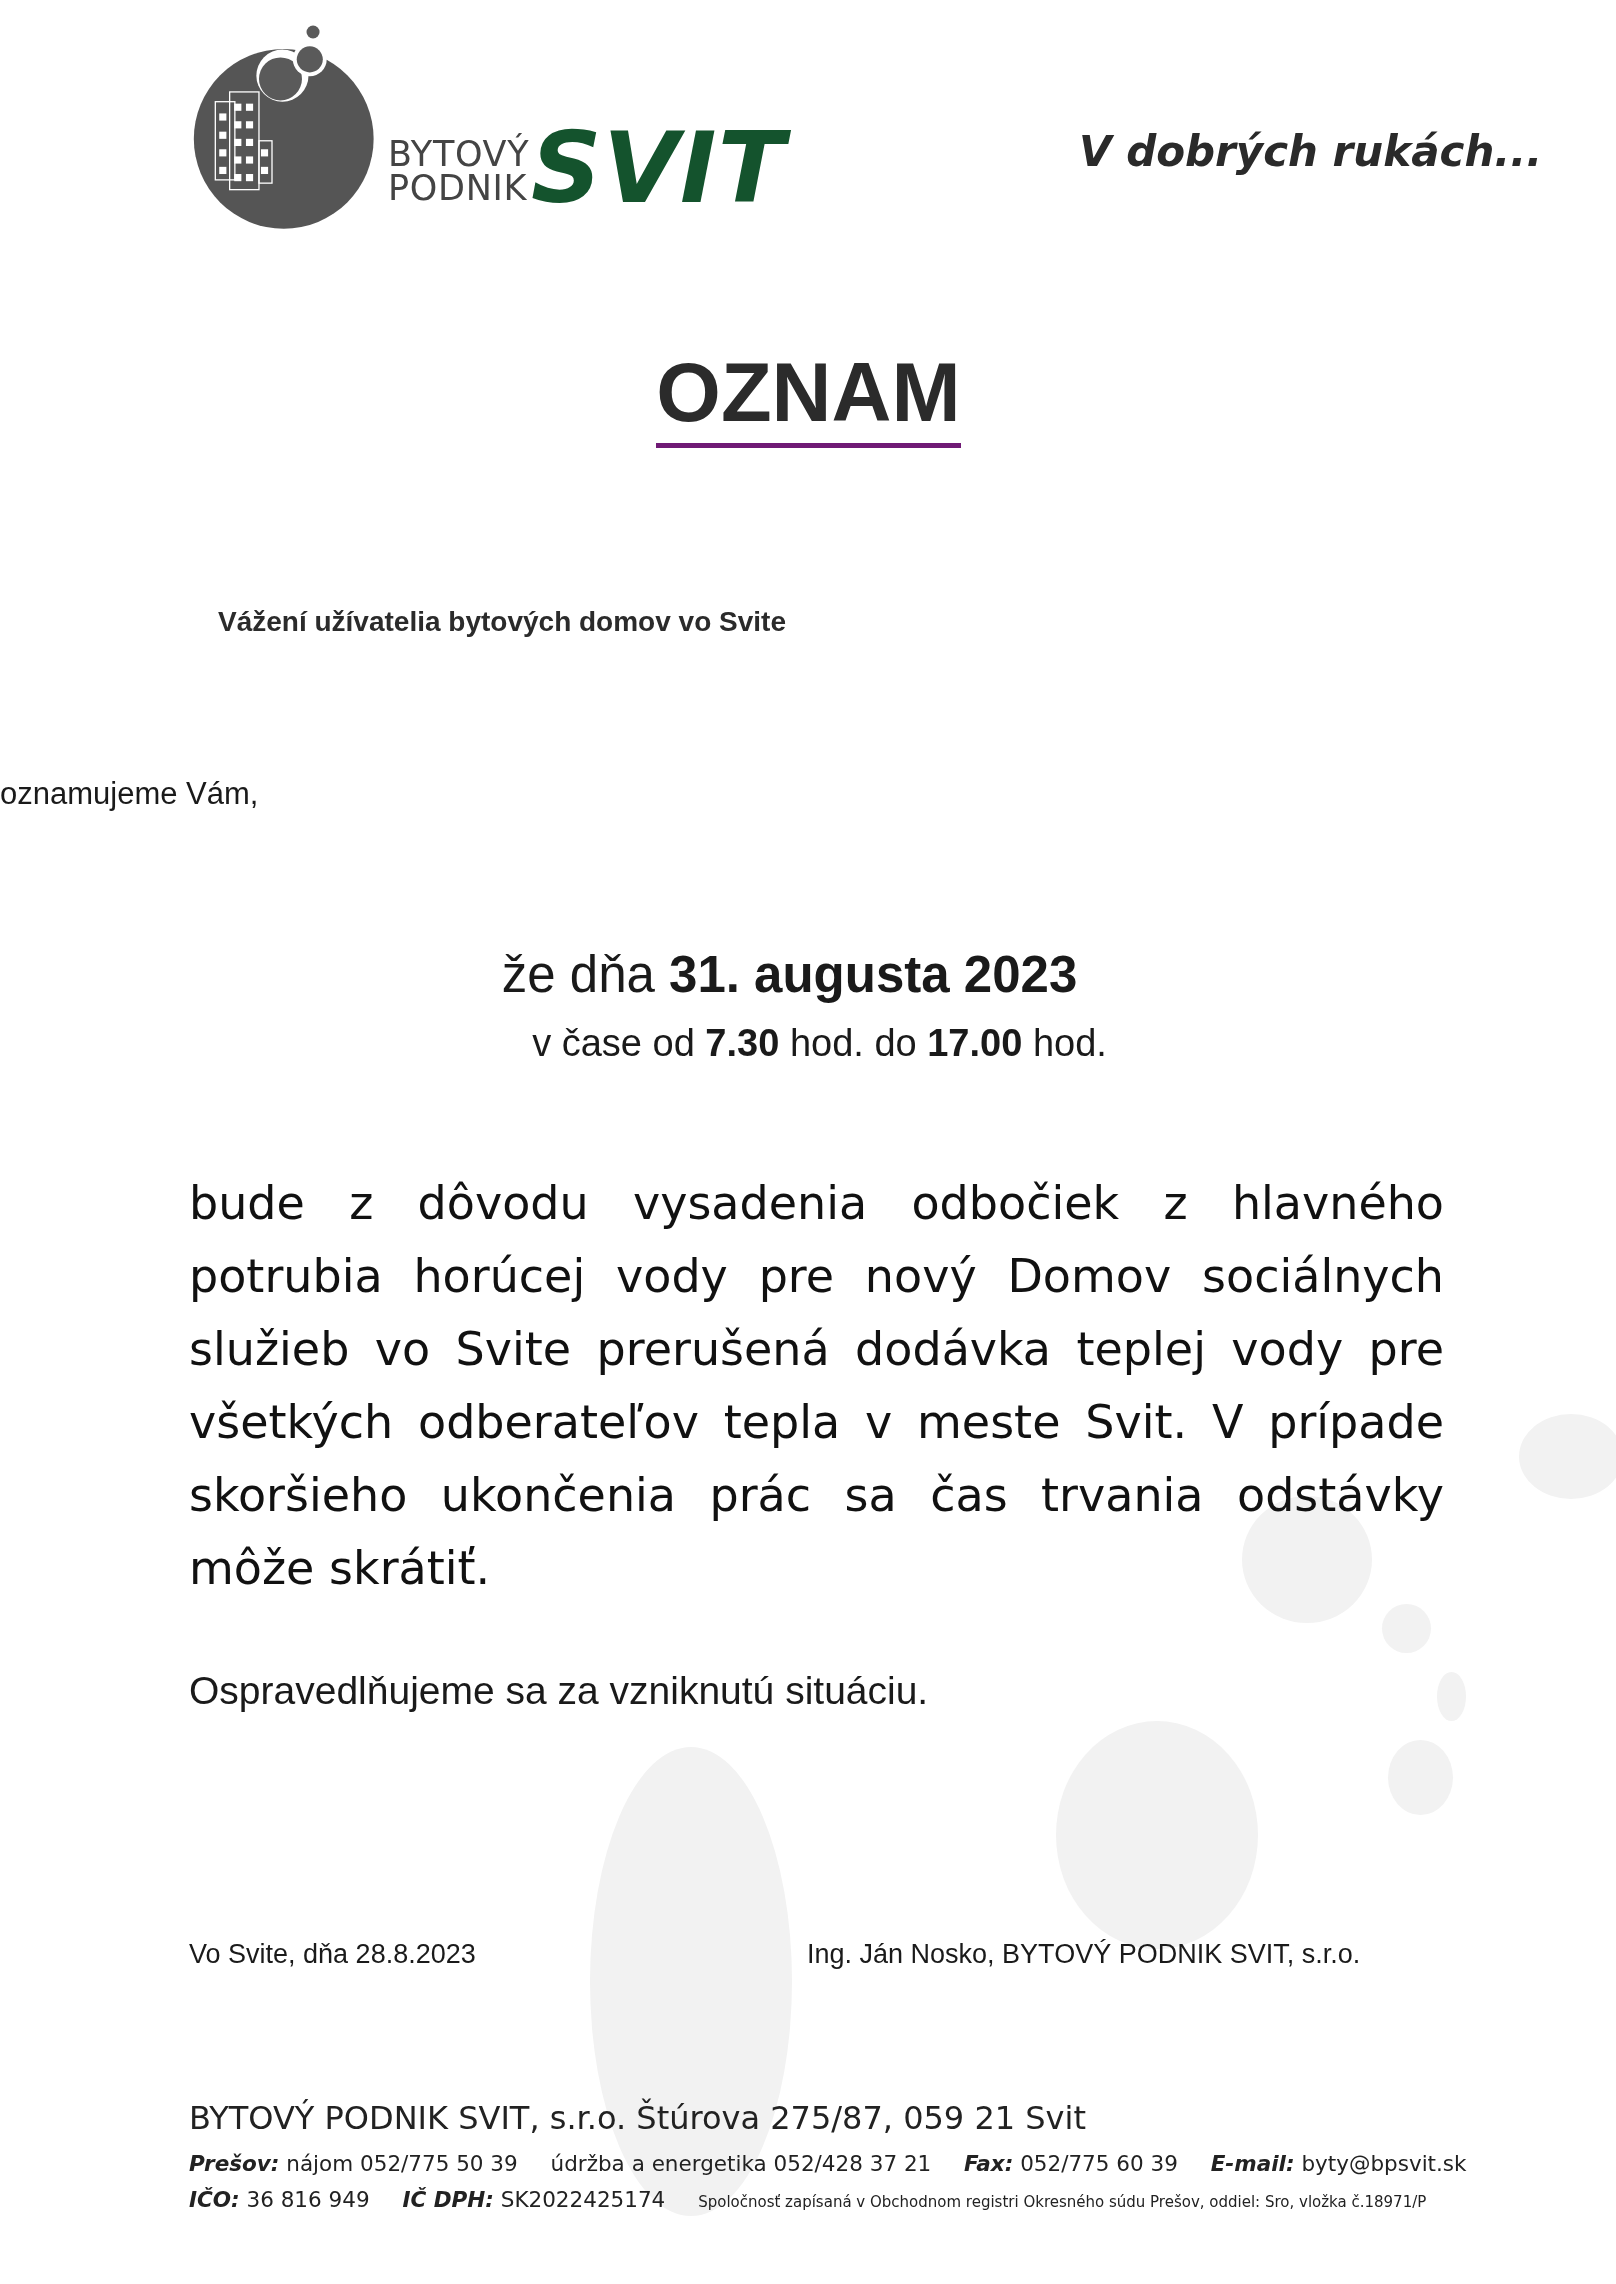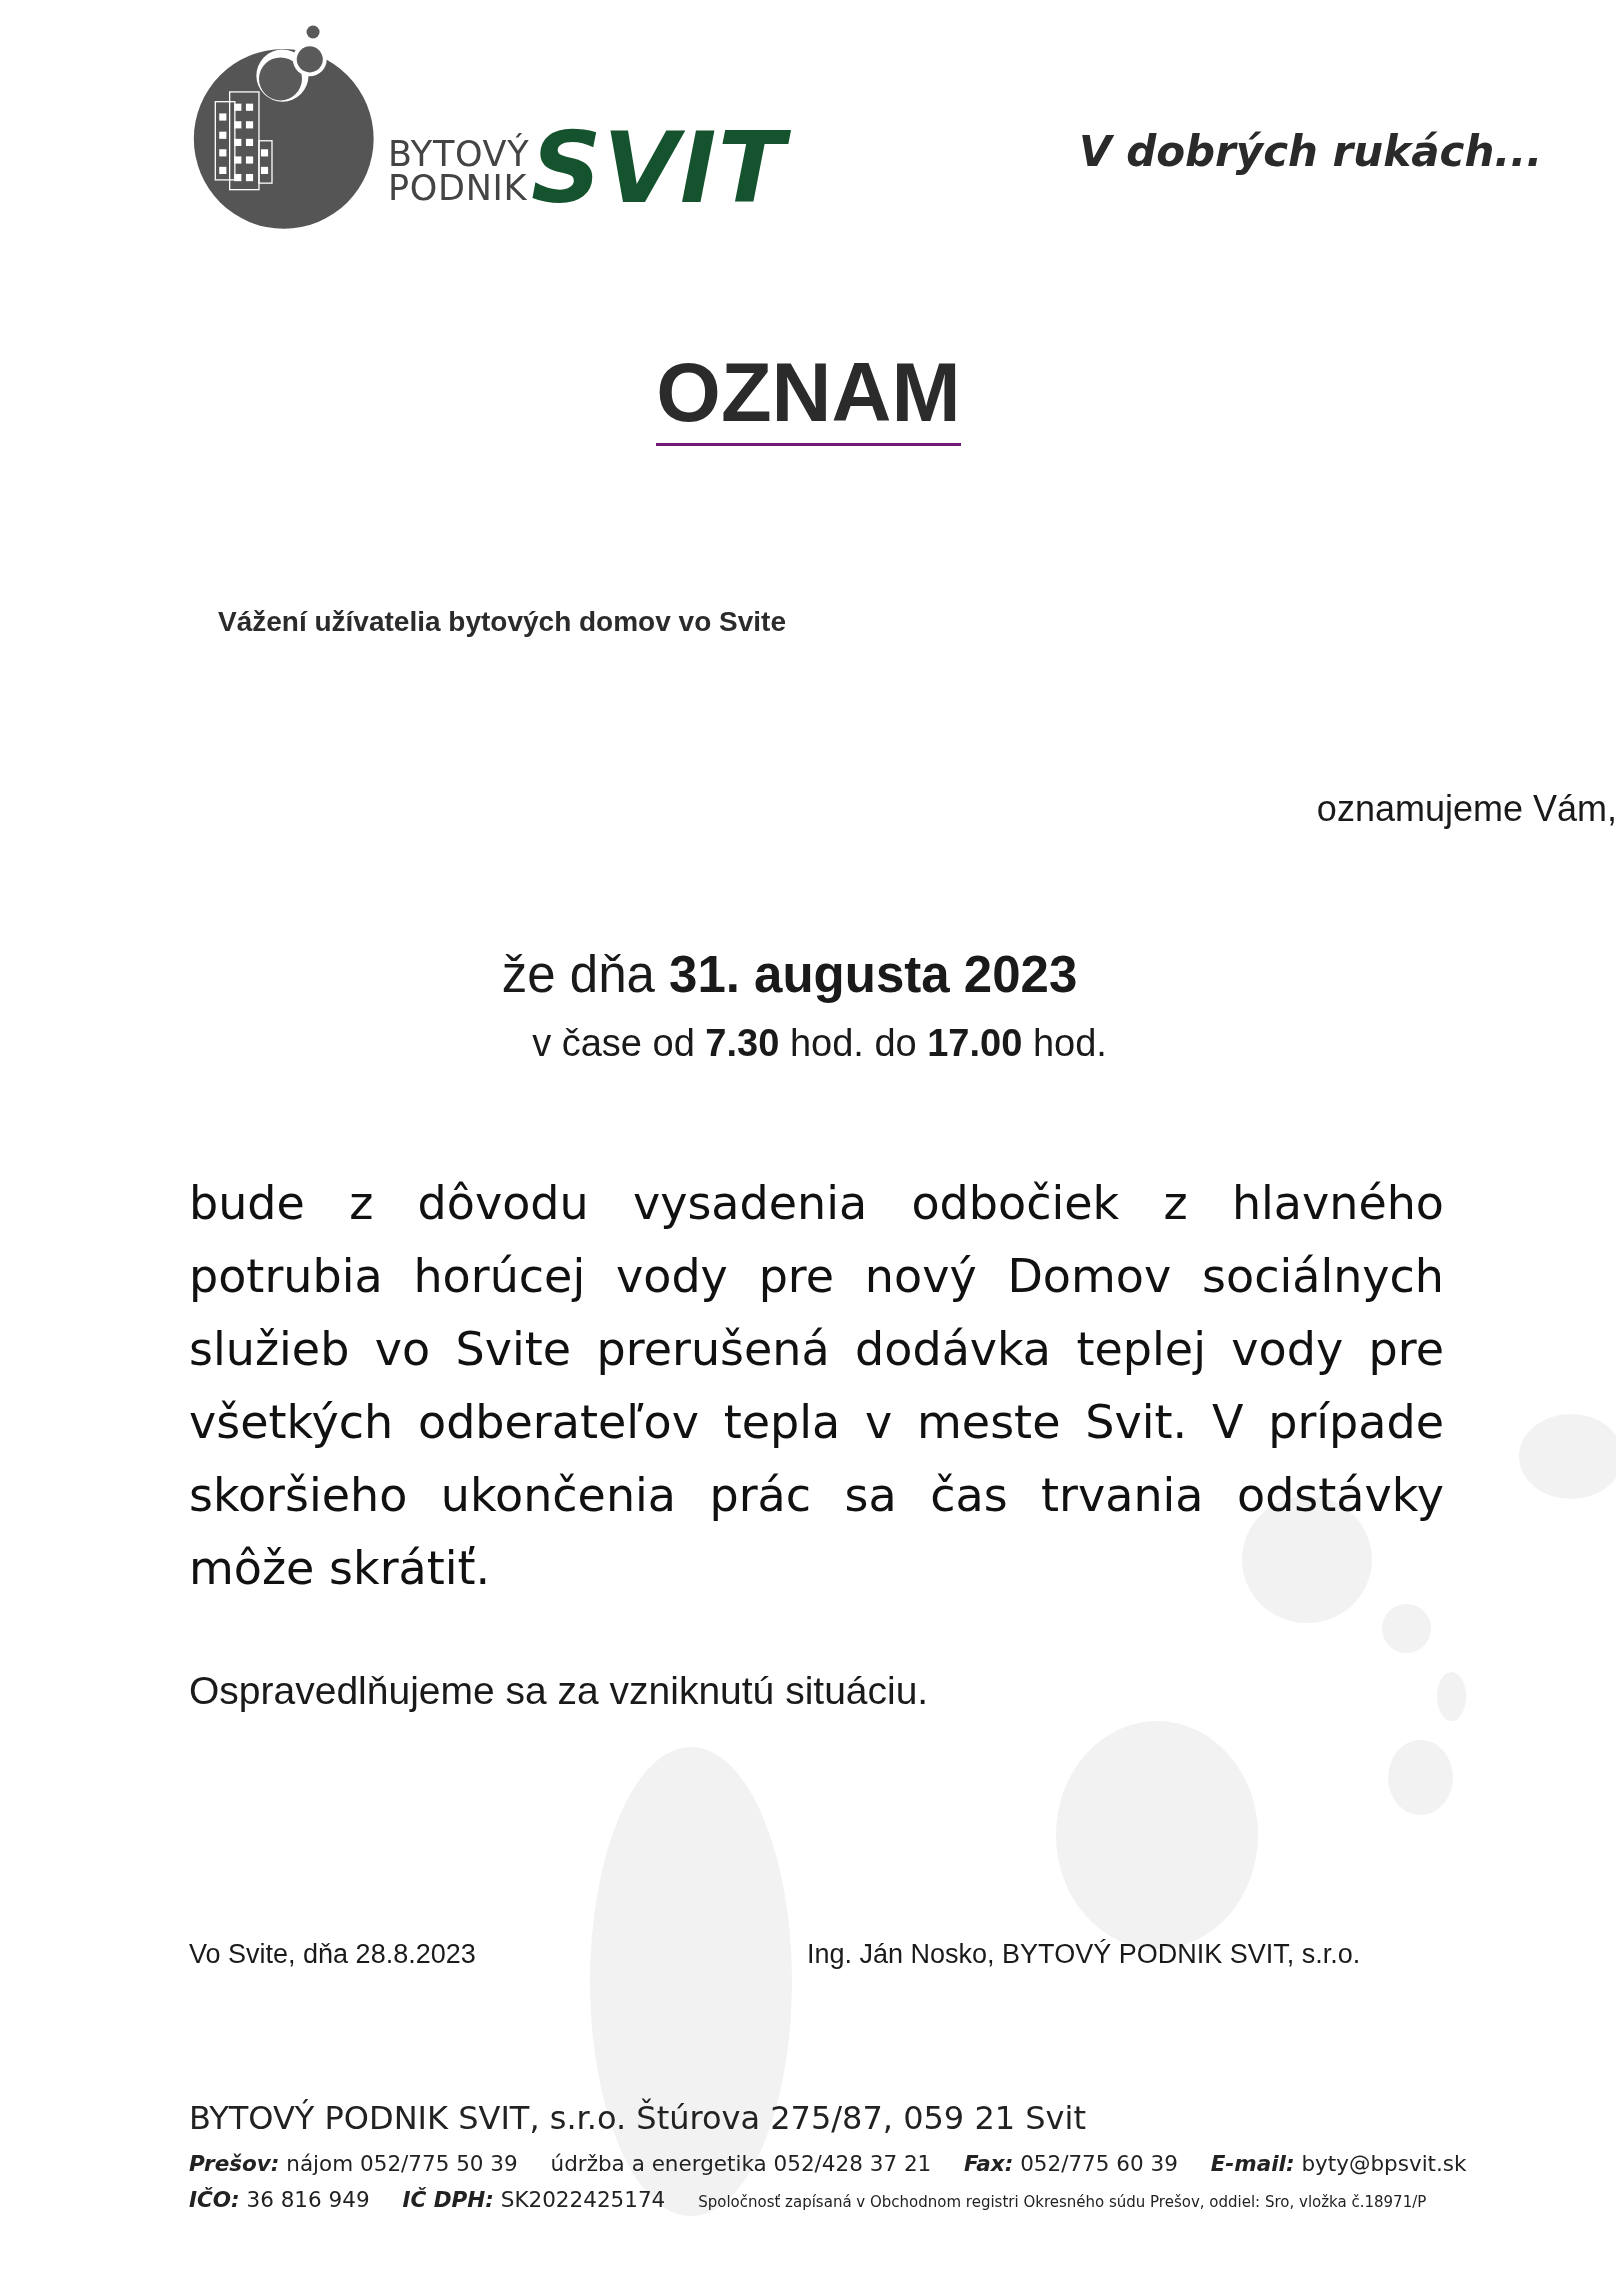--- a/index.html
+++ b/index.html
@@ -13,25 +13,25 @@
 
     
     #logo { left: 186px; top: 19.6px; width: 619px; height: 209px; }
     #logo svg { position: absolute; left: 0; top: 0; }
     .logo-small { position: absolute; left: 202px; top: 117px; font-size: 35px; line-height: 34px; color: #444; letter-spacing: 0.7px; }
     .logo-big { position: absolute; left: 345px; top: 91px; font-size: 98px; font-weight: bold; font-style: italic; color: #14532d; letter-spacing: 1.3px; }
 
     #slogan { left: 1079px; top: 127px; font-size: 42px; font-style: italic; font-weight: bold; color: #2a2a2a; }
 
     #title { left: 0; width: 1617px; top: 345px; text-align: center; font-size: 83px; font-weight: bold; color: #2b2b2b; }
-    #title span { border-bottom: 3px solid #701a75; padding-bottom: 3.9px; }
+    #title span { border-bottom: 5px solid #701a75; padding-bottom: 3.9px; }
 
     #salutation { left: 218px; top: 606px; font-size: 28px; font-weight: bold; color: #2b2b2b; }
 
-    #intro { left: 0; width: 1617px; top: 776px; text-align: right; font-size: 36px; margin-top: 12px; }
+    #intro { left: 0; width: 1617px; top: 776px; text-align: left; font-size: 31px; }
 
     #date-line { left: 0; width: 1579px; top: 945px; text-align: center; font-size: 51px; }
     #time-line { left: 11px; width: 1617px; top: 1022px; text-align: center; font-size: 38px; }
     .b { font-weight: bold; }
 
     #body-text { left: 189px; width: 1255px; top: 1167px; font-size: 46px; line-height: 73px; text-align: justify; text-align-last: left; color: #111; }
 
     #apology { left: 189px; top: 1669px; font-size: 39px; }
 
     #place-date { left: 189px; top: 1939px; font-size: 27px; text-align: center; }

